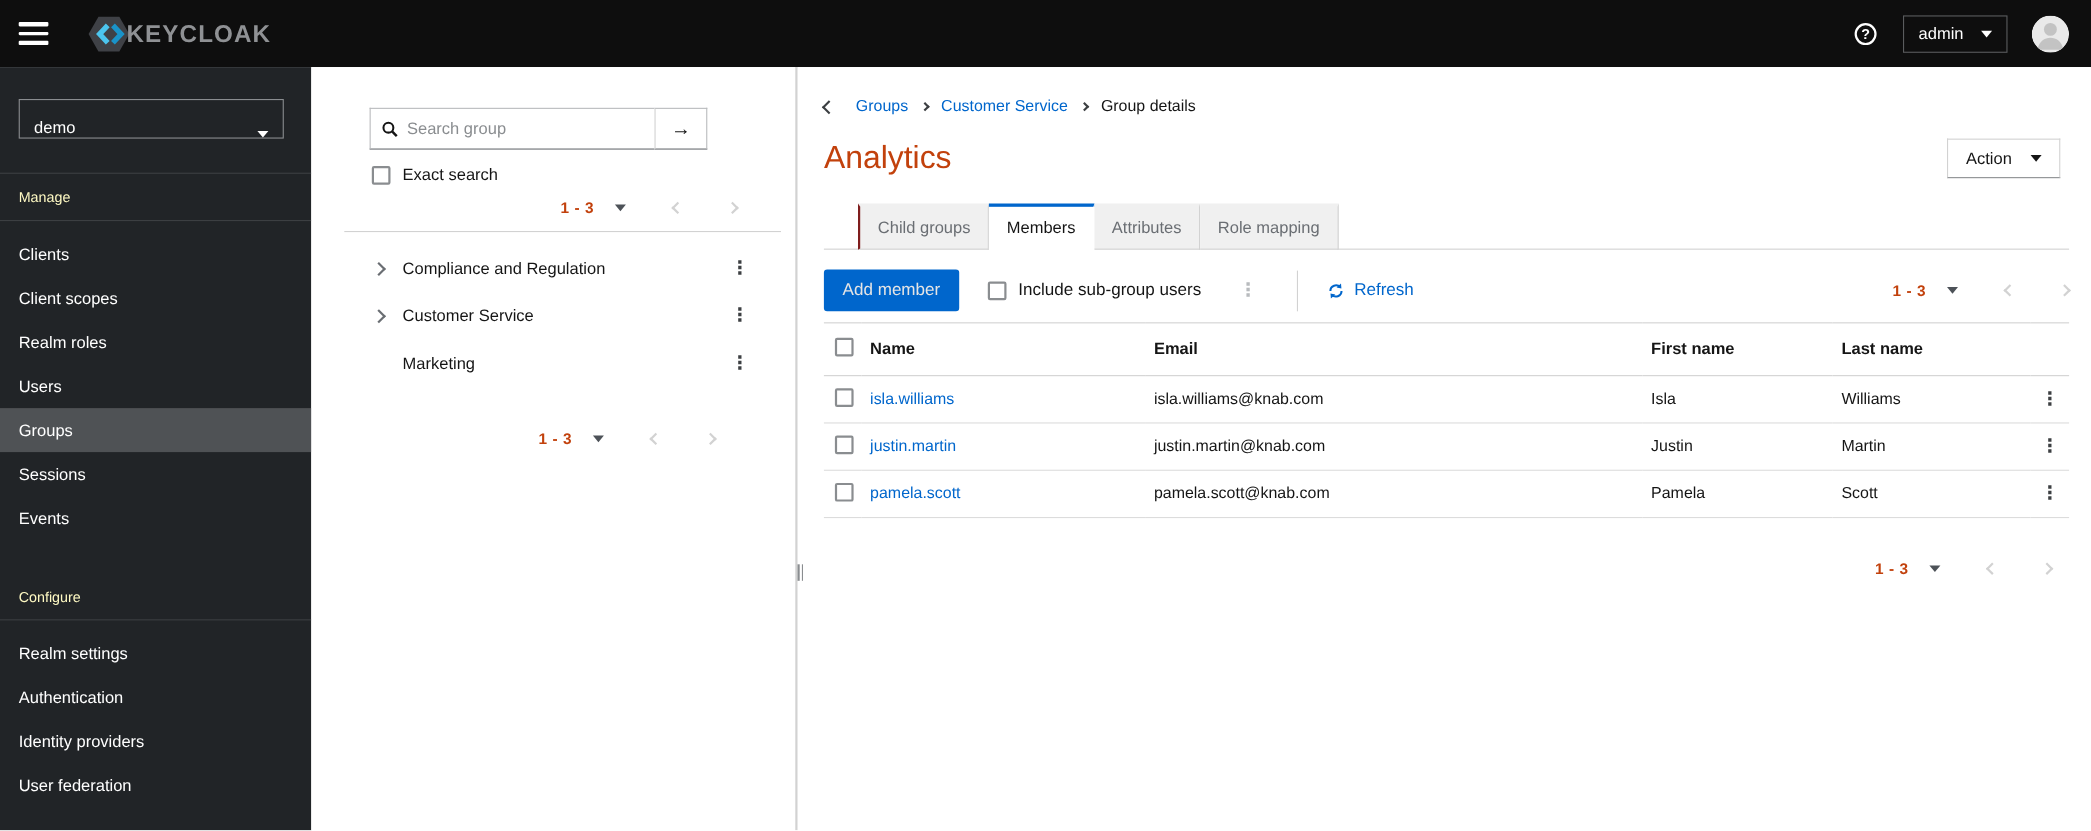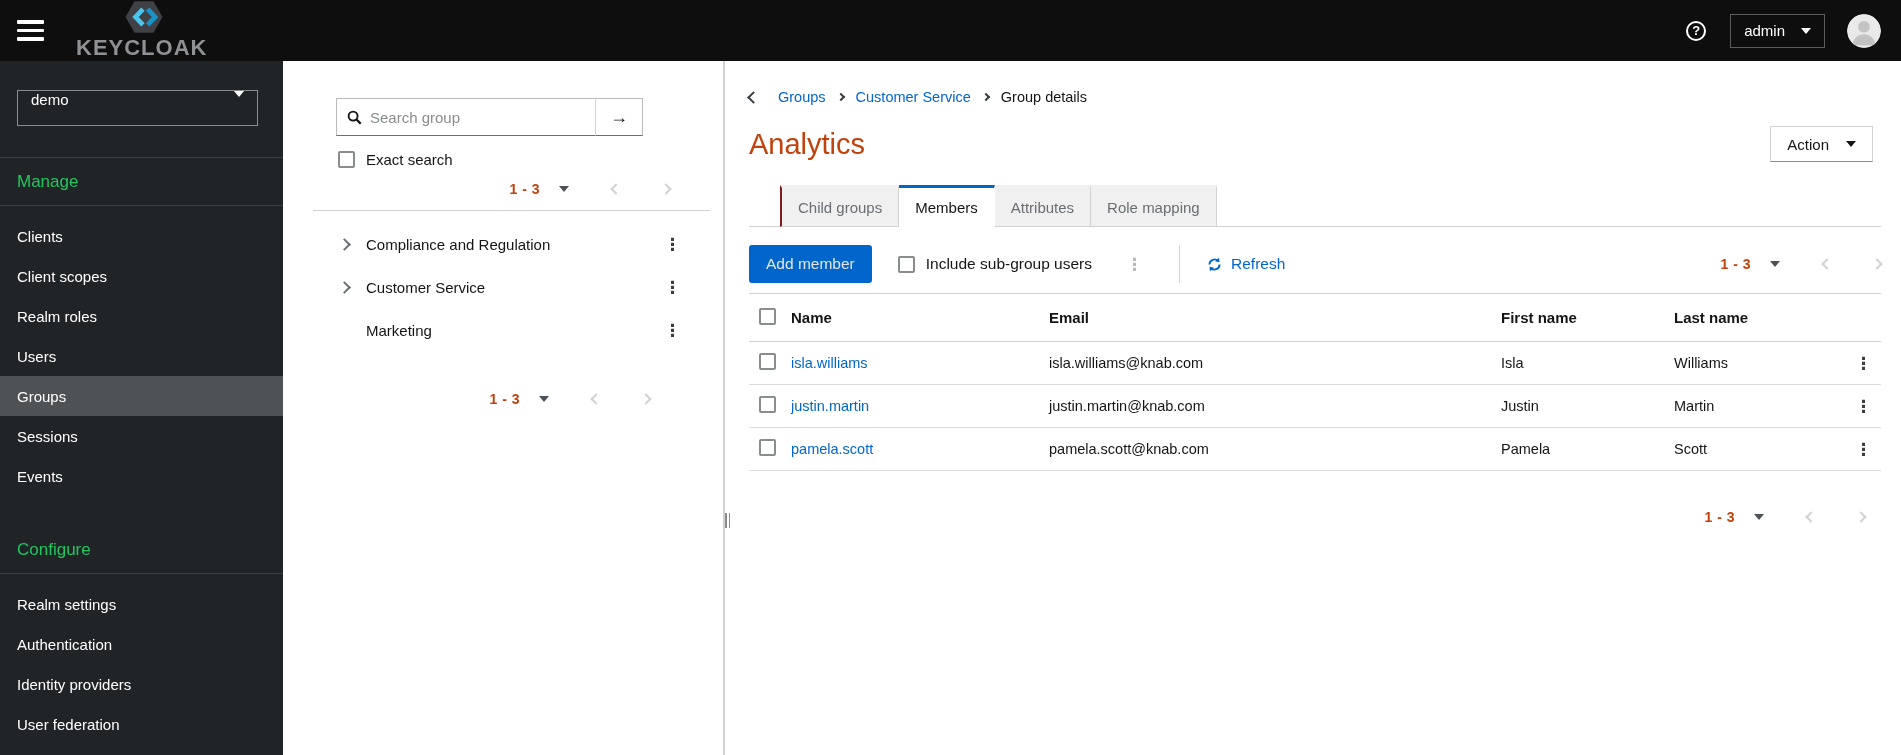--- a/index.html
+++ b/index.html
@@ -4,36 +4,36 @@
 <style>
   * { margin:0; padding:0; box-sizing:border-box; }
   html,body { background:#fff; }
   body { font-family:"Liberation Sans", sans-serif; color:#151515; }
   .app { width:1901px; height:755px; overflow:hidden; display:flex; flex-direction:column; background:#fff; }
 
   
   .masthead { height:61px; background:#0e0e0e; display:flex; align-items:center; padding:0 20px 0 17px; flex:0 0 auto; }
   .hamburger { width:27px; display:flex; flex-direction:column; gap:5px; cursor:pointer; }
   .hamburger span { height:3.5px; background:#fff; border-radius:1px; }
-  .brand { display:flex; align-items:center; margin-left:36px; gap:1px;flex-direction:column; }
+  .brand { display:flex; align-items:center; margin-left:36px; gap:1px; }
   .brand-text { font-size:22px; font-weight:bold; color:#8f9194; letter-spacing:1px; margin-left:-4px; }
   .mast-right { margin-left:auto; display:flex; align-items:center; }
   .help-icon { width:20px; height:20px; border:2px solid #fff; border-radius:50%; color:#fff; font-size:13px; font-weight:bold; display:flex; align-items:center; justify-content:center; cursor:pointer; }
   .user-select { height:34px; border:1px solid #5a5c5e; display:flex; align-items:center; gap:16px; padding:0 13px; color:#fff; font-size:15px; margin-left:24px; cursor:pointer; }
   .caret { width:0; height:0; border-left:5px solid transparent; border-right:5px solid transparent; border-top:6px solid currentColor; display:inline-block; }
   .avatar { width:34px; height:34px; border-radius:50%; overflow:hidden; margin-left:22px; cursor:pointer; flex:0 0 auto; }
 
   
   .body-row { flex:1; display:flex; min-height:0; }
 
   
   .sidebar { width:283px; background:#212427; color:#fff; flex:0 0 auto; }
-  .realm-select { margin:29px 25px 0 17px; height:36px; border:1px solid #8a8d90; display:flex; align-items:flex-start; padding:0 13px; font-size:15px; cursor:pointer; }
+  .realm-select { margin:29px 25px 0 17px; height:36px; border:1px solid #8a8d90; display:flex; align-items:flex-end; padding:0 13px; font-size:15px; cursor:pointer; }
   .realm-select .caret { margin-left:auto; border-top-width:6px; }
-  .sec-label { font-size:17px; color:#22c55e; padding:14px 17px 13px 17px; }
+  .sec-label { font-size:13px; color:#fef9c3; padding:14px 17px 13px 17px; }
   .sec-manage { margin-top:31px; border-top:1px solid #3c3f42; border-bottom:1px solid #3c3f42; }
   .sec-configure { margin-top:30px; border-bottom:1px solid #3c3f42; }
   .nav-list { list-style:none; padding-top:10px; font-size:15px; }
   .nav-list li { height:40px; display:flex; align-items:center; padding:0 17px; cursor:pointer; }
   .nav-list li.active { background:#4f5255; }
 
   
   .tree-panel { width:440px; flex:0 0 auto; padding-top:37px; background:#fff;padding-left:13px; }
   .search-row { margin-left:40px; display:flex; }
   .search-box { display:flex; align-items:center; width:259px; height:38px; border:1px solid #b9bbbd; border-bottom-color:#6a6e73; border-right:none; padding:0 8px 0 10px; gap:8px; background:#fff; }

